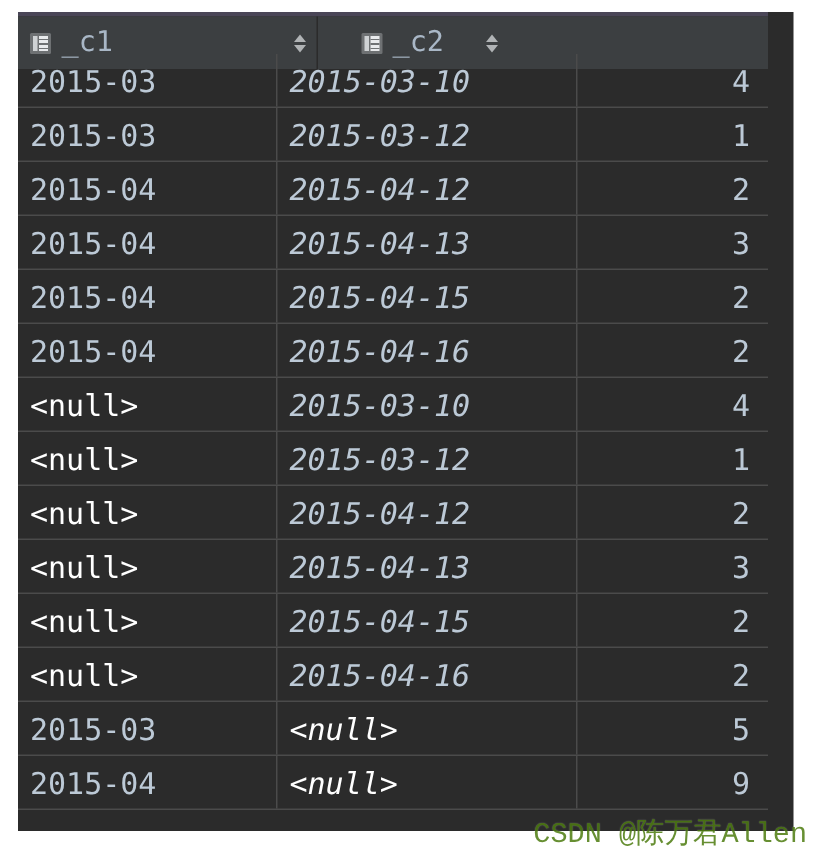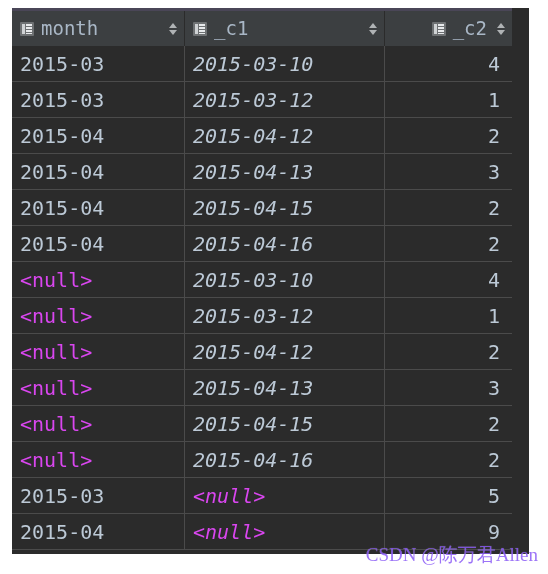--- a/index.html
+++ b/index.html
@@ -100,21 +100,21 @@
   }
 
   .hlabel {
     color: #a9b7c6;
     font-size: 19px;
     font-family: "DejaVu Sans Mono", monospace;
     letter-spacing: 0px;
     white-space: nowrap;
     line-height: 35px;
   }
-  .hcell.col-c2 .hlabel { margin-right: 2px; }
+  .hcell.col-c2 .hlabel { margin-right: 20px; }
 
   .sort-icon {
     width: 9px;
     height: 14px;
     flex: 0 0 9px;
     position: relative;
     margin-left: auto;
   }
   .hcell.col-c2 .sort-icon { margin-left: 8px; }
   .sort-icon::before, .sort-icon::after {
@@ -131,21 +131,21 @@
   }
   .sort-icon::after {
     bottom: 1px;
     border-top: 5px solid #b0b3b5;
   }
 
   
   .grid-body {
     position: absolute;
     left: 0;
-    top: 38px;
+    top: 28px;
     width: 500px;
     height: 508px;
   }
   .grid-row {
     display: flex;
     height: 36px;
     box-sizing: border-box;
     border-bottom: 1px solid #4b4b4b;
   }
   .cell {
@@ -157,51 +157,46 @@
     padding: 0 8px;
     overflow: hidden;
     font-size: 20px;
     font-family: "DejaVu Sans Mono", monospace;
     color: #bcc9d6;
     white-space: nowrap;
   }
   .cell.col-month { width: 173px; }
   .cell.col-c1    { width: 200px; font-style: italic; }
   .cell.col-c2    { width: 127px; border-right: none; justify-content: flex-end; padding-right: 12px; }
-  .cell.null-val { color: #d946ef; }
+  .cell.null-val { color: #ffffff; }
 
   
   .watermark {
     position: absolute;
     right: 10px;
     bottom: 6px;
-    color: #8b5cf6;
+    color: #4d7c0f;
     opacity: 0.85;
     font-size: 19px;
-    font-family: Liberation Serif, serif;
+    font-family: Liberation Mono, monospace;
     white-space: nowrap;
     pointer-events: none;
     text-shadow: 0 0 1px rgba(255,255,255,0.4);
   }
 </style>
 </head>
 <body>
 
 <div class="app-backdrop"></div>
 
 <div class="grid-wrap">
 
   <div class="top-accent"></div>
 
   <div class="grid-head">
-    <div class="hcell col-month">
-      <span class="tbl-icon"></span>
-      <span class="hlabel">month</span>
-      <span class="sort-icon"></span>
-    </div>
     <div class="hcell col-c1">
       <span class="tbl-icon"></span>
       <span class="hlabel">_c1</span>
       <span class="sort-icon"></span>
     </div>
     <div class="hcell col-c2">
       <span class="tbl-icon"></span>
       <span class="hlabel">_c2</span>
       <span class="sort-icon"></span>
     </div>

